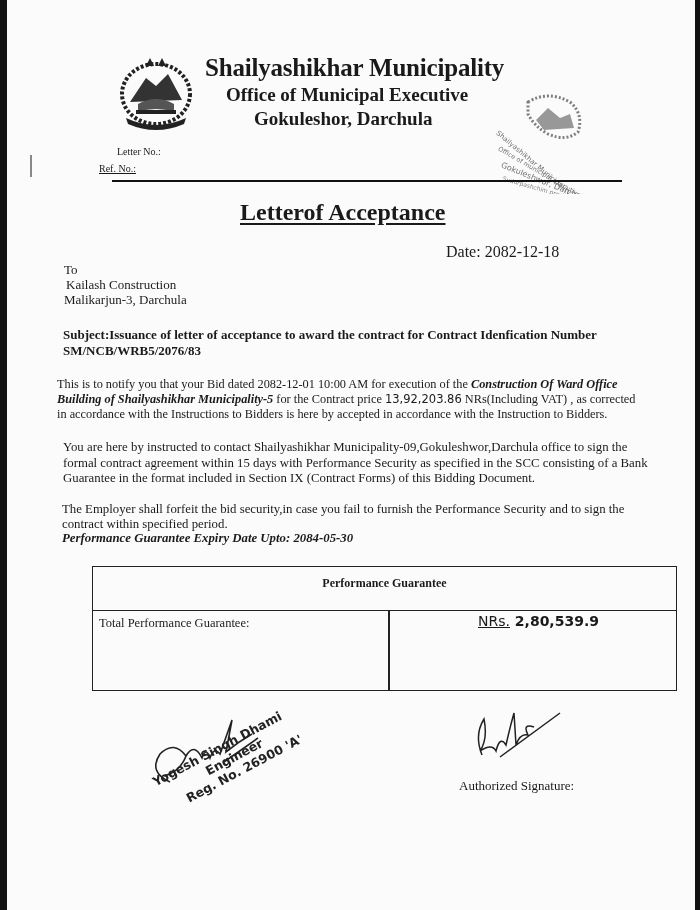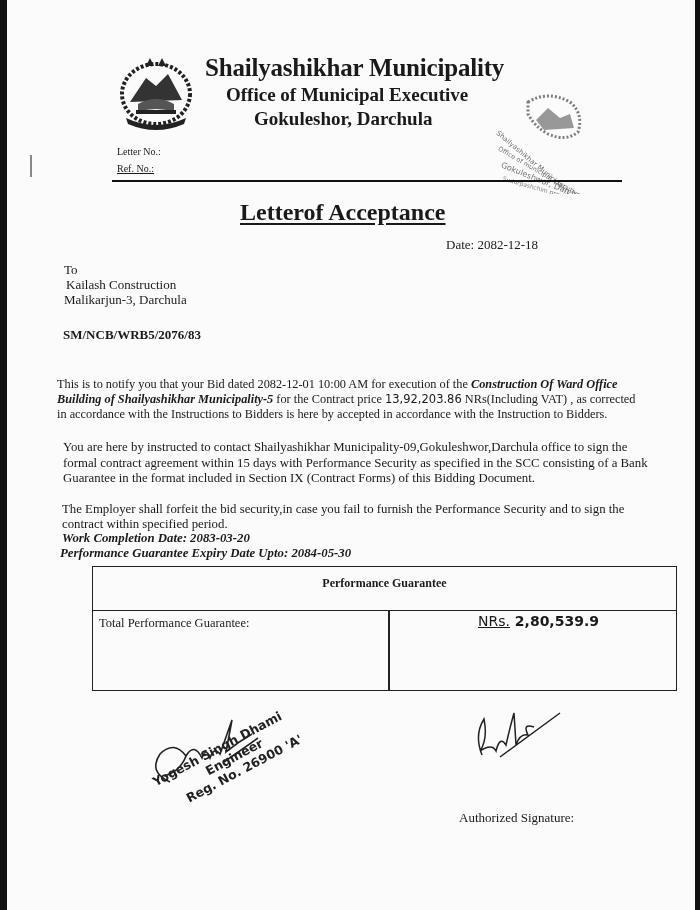--- a/index.html
+++ b/index.html
@@ -15,25 +15,25 @@
     .page { position: absolute; left: 7px; top: 0; width: 688px; height: 910px; background: #fbfbfb; }
 
     .emblem { position: absolute; left: 116px; top: 52px; width: 80px; height: 80px; }
     .hdr-title { position: absolute; left: 205px; top: 54px; font-size: 25px; font-weight: bold; letter-spacing: -0.2px; }
     .hdr-sub1 { position: absolute; left: 226px; top: 84px; font-size: 19px; font-weight: bold; }
     .hdr-sub2 { position: absolute; left: 254px; top: 108px; font-size: 19px; font-weight: bold; }
 
     .stamp { position: absolute; left: 488px; top: 84px; width: 110px; height: 110px; }
 
     .letter-no { position: absolute; left: 117px; top: 146px; font-size: 10px; }
-    .ref-no { position: absolute; left: 117px; top: 163px; font-size: 10px; text-decoration: underline; }
+    .ref-no { position: absolute; left: 99px; top: 163px; font-size: 10px; text-decoration: underline; }
     .hdr-rule { position: absolute; left: 112px; top: 180px; width: 510px; height: 2px; background: #111; }
 
     .doc-title { position: absolute; left: 240px; top: 199px; font-size: 24px; font-weight: bold; text-decoration: underline; text-underline-offset: 3px; }
-    .date { position: absolute; left: 446px; top: 237px; font-size: 13px; font-family: Liberation Serif, serif; }
+    .date { position: absolute; left: 446px; top: 243px; font-size: 16px; font-family: Liberation Serif, serif; }
 
     .to-block { position: absolute; left: 64px; top: 262px; font-size: 13px; line-height: 15px; }
     .to-block div:nth-child(2) { padding-left: 2px; }
 
     .subject { position: absolute; left: 63px; top: 327px; width: 580px; font-size: 13px; font-weight: bold; line-height: 16px; }
 
     .para { position: absolute; left: 57px; width: 590px; font-size: 12.3px; line-height: 15px; }
     .para1 { top: 377px; }
     .para2 { top: 440px; left: 63px; font-size: 12.8px; line-height: 15.5px; }
     .para3 { top: 502px; left: 62px; font-size: 12.8px; line-height: 15px; }
@@ -49,21 +49,21 @@
     .pg-divider { position: absolute; left: 295px; top: 44px; width: 1.5px; height: 79px; background: #222; }
     .pg-value { position: absolute; left: 385px; top: 46px; font-family: "DejaVu Sans", sans-serif; font-size: 14px; font-weight: bold; }
     .pg-value .cur { font-weight: normal; text-decoration: underline; }
 
     .sig-left { position: absolute; left: 140px; top: 712px; width: 140px; height: 80px; }
     .engineer-stamp { position: absolute; left: 150px; top: 776px; font-family: "DejaVu Sans", sans-serif; font-size: 12.5px; font-weight: bold; color: #222; transform: rotate(-28deg); transform-origin: left top; line-height: 15px; }
     .engineer-stamp div:nth-child(2) { padding-left: 52px; }
     .engineer-stamp div:nth-child(3) { padding-left: 22px; }
 
     .sig-right { position: absolute; left: 470px; top: 705px; width: 100px; height: 60px; }
-    .auth-sig { position: absolute; left: 459px; top: 778px; font-size: 13px; margin-top: 32px; }
+    .auth-sig { position: absolute; left: 459px; top: 778px; font-size: 13px; }
   </style>
 </head>
 <body>
 
 <div class="edge-left"></div>
 <div class="page"></div>
 <div class="edge-right"></div>
 <div class="stray-mark"></div>
 
 <svg class="emblem" viewBox="0 0 80 80">
@@ -96,30 +96,30 @@
 <div class="doc-title">Letterof Acceptance</div>
 <div class="date">Date: 2082-12-18</div>
 
 <div class="to-block">
   <div>To</div>
   <div>Kailash Construction</div>
   <div>Malikarjun-3, Darchula</div>
 </div>
 
 <div class="subject">
+  <div>Subject:Issuance of letter of acceptance to award the contract for Contract Idenfication Number</div>
   <div>SM/NCB/WRB5/2076/83</div>
 </div>
 
 <div class="para para1"><span>This is to notify you that your Bid dated 2082-12-01 10:00 AM for execution of the </span><span class="bi">Construction Of Ward Office Building of Shailyashikhar Municipality-5</span><span> for the Contract price </span><span class="amt">13,92,203.86</span><span> NRs(Including VAT) , as corrected in accordance with the Instructions to Bidders is here by accepted in accordance with the Instruction to Bidders.</span></div>
 
 <div class="para para2">You are here by instructed to contact Shailyashikhar Municipality-09,Gokuleshwor,Darchula office to sign the formal contract agreement within 15 days with Performance Security as specified in the SCC consisting of a Bank Guarantee in the format included in Section IX (Contract Forms) of this Bidding Document.</div>
 <div class="para para3">The Employer shall forfeit the bid security,in case you fail to furnish the Performance Security and to sign the contract within specified period.</div>
 
 <div class="dates">
-  <div>Work Completion Date: 2083-03-20</div>
   <div>Performance Guarantee Expiry Date Upto: 2084-05-30</div>
 </div>
 
 <div class="pg-table">
   <div class="pg-head">Performance  Guarantee</div>
   <div class="pg-label">Total Performance Guarantee:</div>
   <div class="pg-divider"></div>
   <div class="pg-value">
     <span class="cur">NRs.</span>
     <span>2,80,539.9</span>

